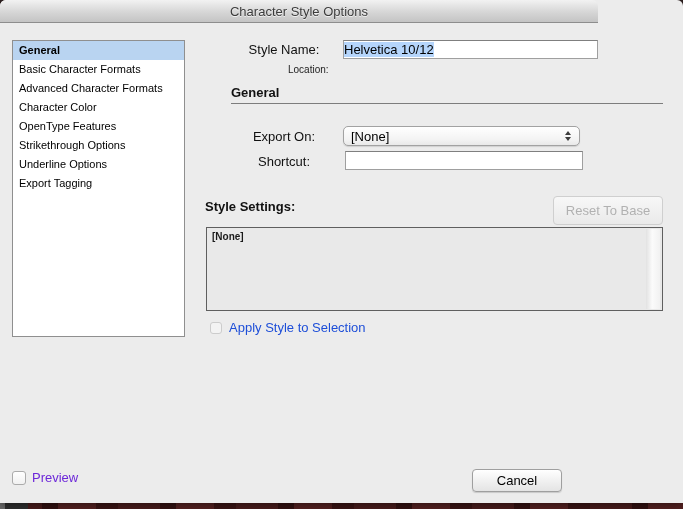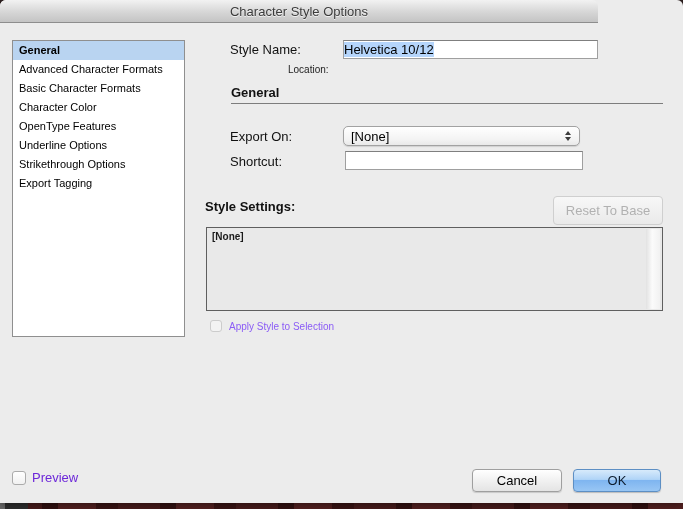--- a/index.html
+++ b/index.html
@@ -33,21 +33,21 @@
     position:absolute;left:12px;top:40px;width:173px;height:297px;
     background:#ffffff;border:1px solid #8f8f8f;box-sizing:border-box;
     overflow:hidden;
   }
   .listrow{
     height:19px;line-height:19px;font-size:11px;color:#000;
     padding-left:6px;white-space:nowrap;
   }
   .listrow.selected{background:#b9d4f1;font-weight:bold;}
 
-  label.lbl{position:absolute;font-size:13px;color:#111;text-align:left;display:block;}
+  label.lbl{position:absolute;font-size:13px;color:#111;text-align:center;display:block;}
 
   
   .stylename-field{
     position:absolute;left:343px;top:40px;width:253px;height:17px;
     background:#fff;border:1px solid #9f9f9f;border-top-color:#7f7f7f;
     font-size:13px;line-height:17px;padding-left:0;color:#000;
   }
   .stylename-field .sel{background:#b5d5fb;}
 
   .location{position:absolute;left:288px;top:64px;font-size:10px;color:#222;}
@@ -95,21 +95,21 @@
 
   .checkbox{
     display:inline-block;width:12px;height:12px;box-sizing:border-box;
     background:linear-gradient(#ffffff,#f1f1f1);
     border:1px solid #ababab;border-radius:3px;vertical-align:middle;
   }
   .checkbox.disabled{border-color:#cccccc;background:#f3f3f3;}
 
   .apply-row{position:absolute;left:210px;top:320px;display:flex;align-items:center;}
   .apply-row .cb{margin-right:7px;}
-  .apply-row .txt{font-size:10px;color:#8b5cf6;}
+  .apply-row .txt{font-size:13px;color:#1d4ed8;}
 
   .preview-row{position:absolute;left:12px;top:470px;display:flex;align-items:center;}
   .preview-row .cb{margin-right:6px;width:14px;height:14px;}
   .preview-row .txt{font-size:13px;color:#6d28d9;}
 
   .btn{
     position:absolute;top:469px;height:23px;box-sizing:border-box;
     border-radius:4px;font-size:13px;font-family:inherit;text-align:center;
   }
   .btn-cancel{
@@ -131,26 +131,26 @@
 <div class="backdrop-strip"></div>
 
 <div class="dialog">
 
   <div class="titlebar">
     <span class="title">Character Style Options</span>
   </div>
 
   <div class="listbox">
     <div class="listrow selected">General</div>
+    <div class="listrow">Basic Character Formats</div>
     <div class="listrow">Advanced Character Formats</div>
-    <div class="listrow">Basic Character Formats</div>
     <div class="listrow">Character Color</div>
     <div class="listrow">OpenType Features</div>
+    <div class="listrow">Strikethrough Options</div>
     <div class="listrow">Underline Options</div>
-    <div class="listrow">Strikethrough Options</div>
     <div class="listrow">Export Tagging</div>
   </div>
 
   <label class="lbl" style="left:230px;top:42px;width:108px;">Style Name:</label>
   <div class="stylename-field">
     <span class="sel">Helvetica 10/12</span>
   </div>
 
   <div class="location">Location:</div>
 
@@ -181,15 +181,14 @@
     <span class="checkbox disabled cb"></span>
     <span class="txt">Apply Style to Selection</span>
   </div>
 
   <div class="preview-row">
     <span class="checkbox cb"></span>
     <span class="txt">Preview</span>
   </div>
 
   <button class="btn btn-cancel">Cancel</button>
-  <button class="btn btn-ok">OK</button>
 
 </div>
 
 </body></html>

